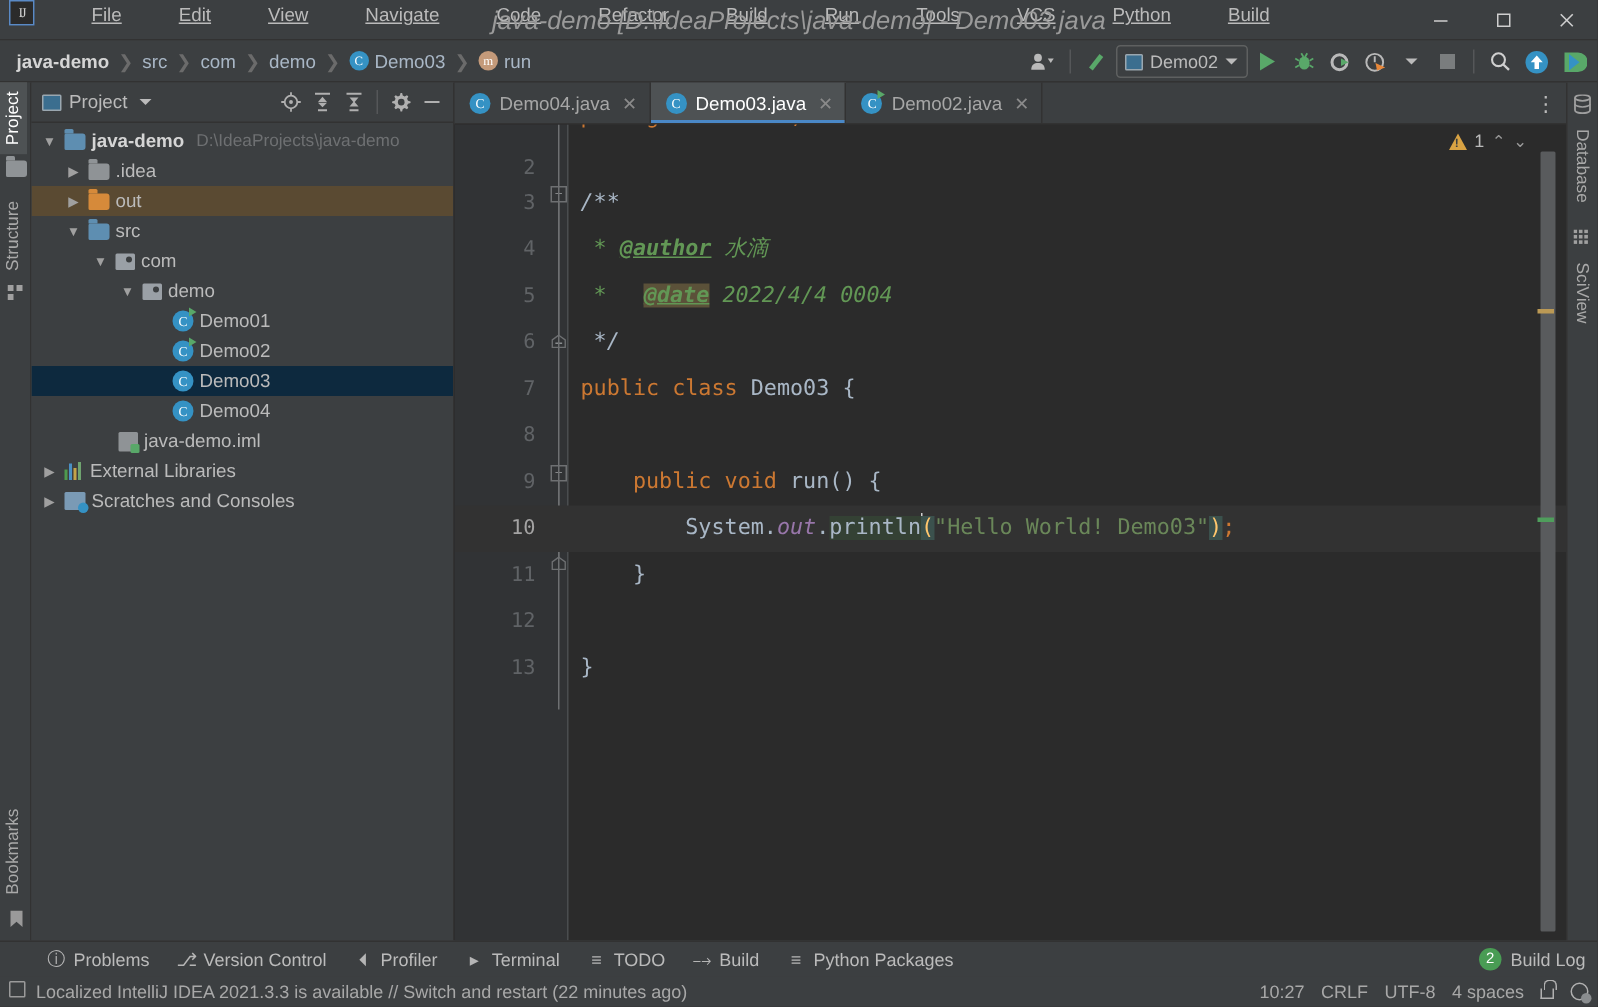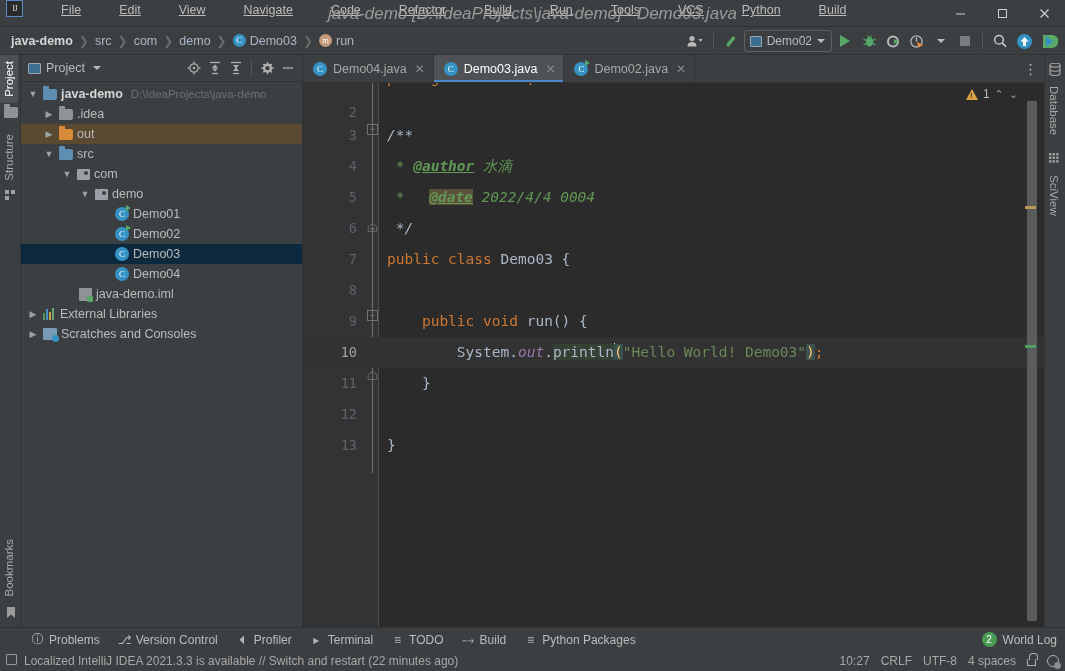--- a/index.html
+++ b/index.html
@@ -740,21 +740,21 @@
     <div class="twb">
       <span class="gl">⤍</span>
       <span>Build</span>
     </div>
     <div class="twb">
       <span class="gl">≡</span>
       <span>Python Packages</span>
     </div>
     <div class="eventlog">
       <span class="evt-badge">2</span>
-      <span>World Log</span>
+      <span>Build Log</span>
     </div>
   </div>
 
   <div class="statusbar">
     <div class="status-msg">
       <span class="msg-icon"></span>
       <span>Localized IntelliJ IDEA 2021.3.3 is available // Switch and restart (22 minutes ago)</span>
     </div>
     <div class="status-right">
       <span>10:27</span>

